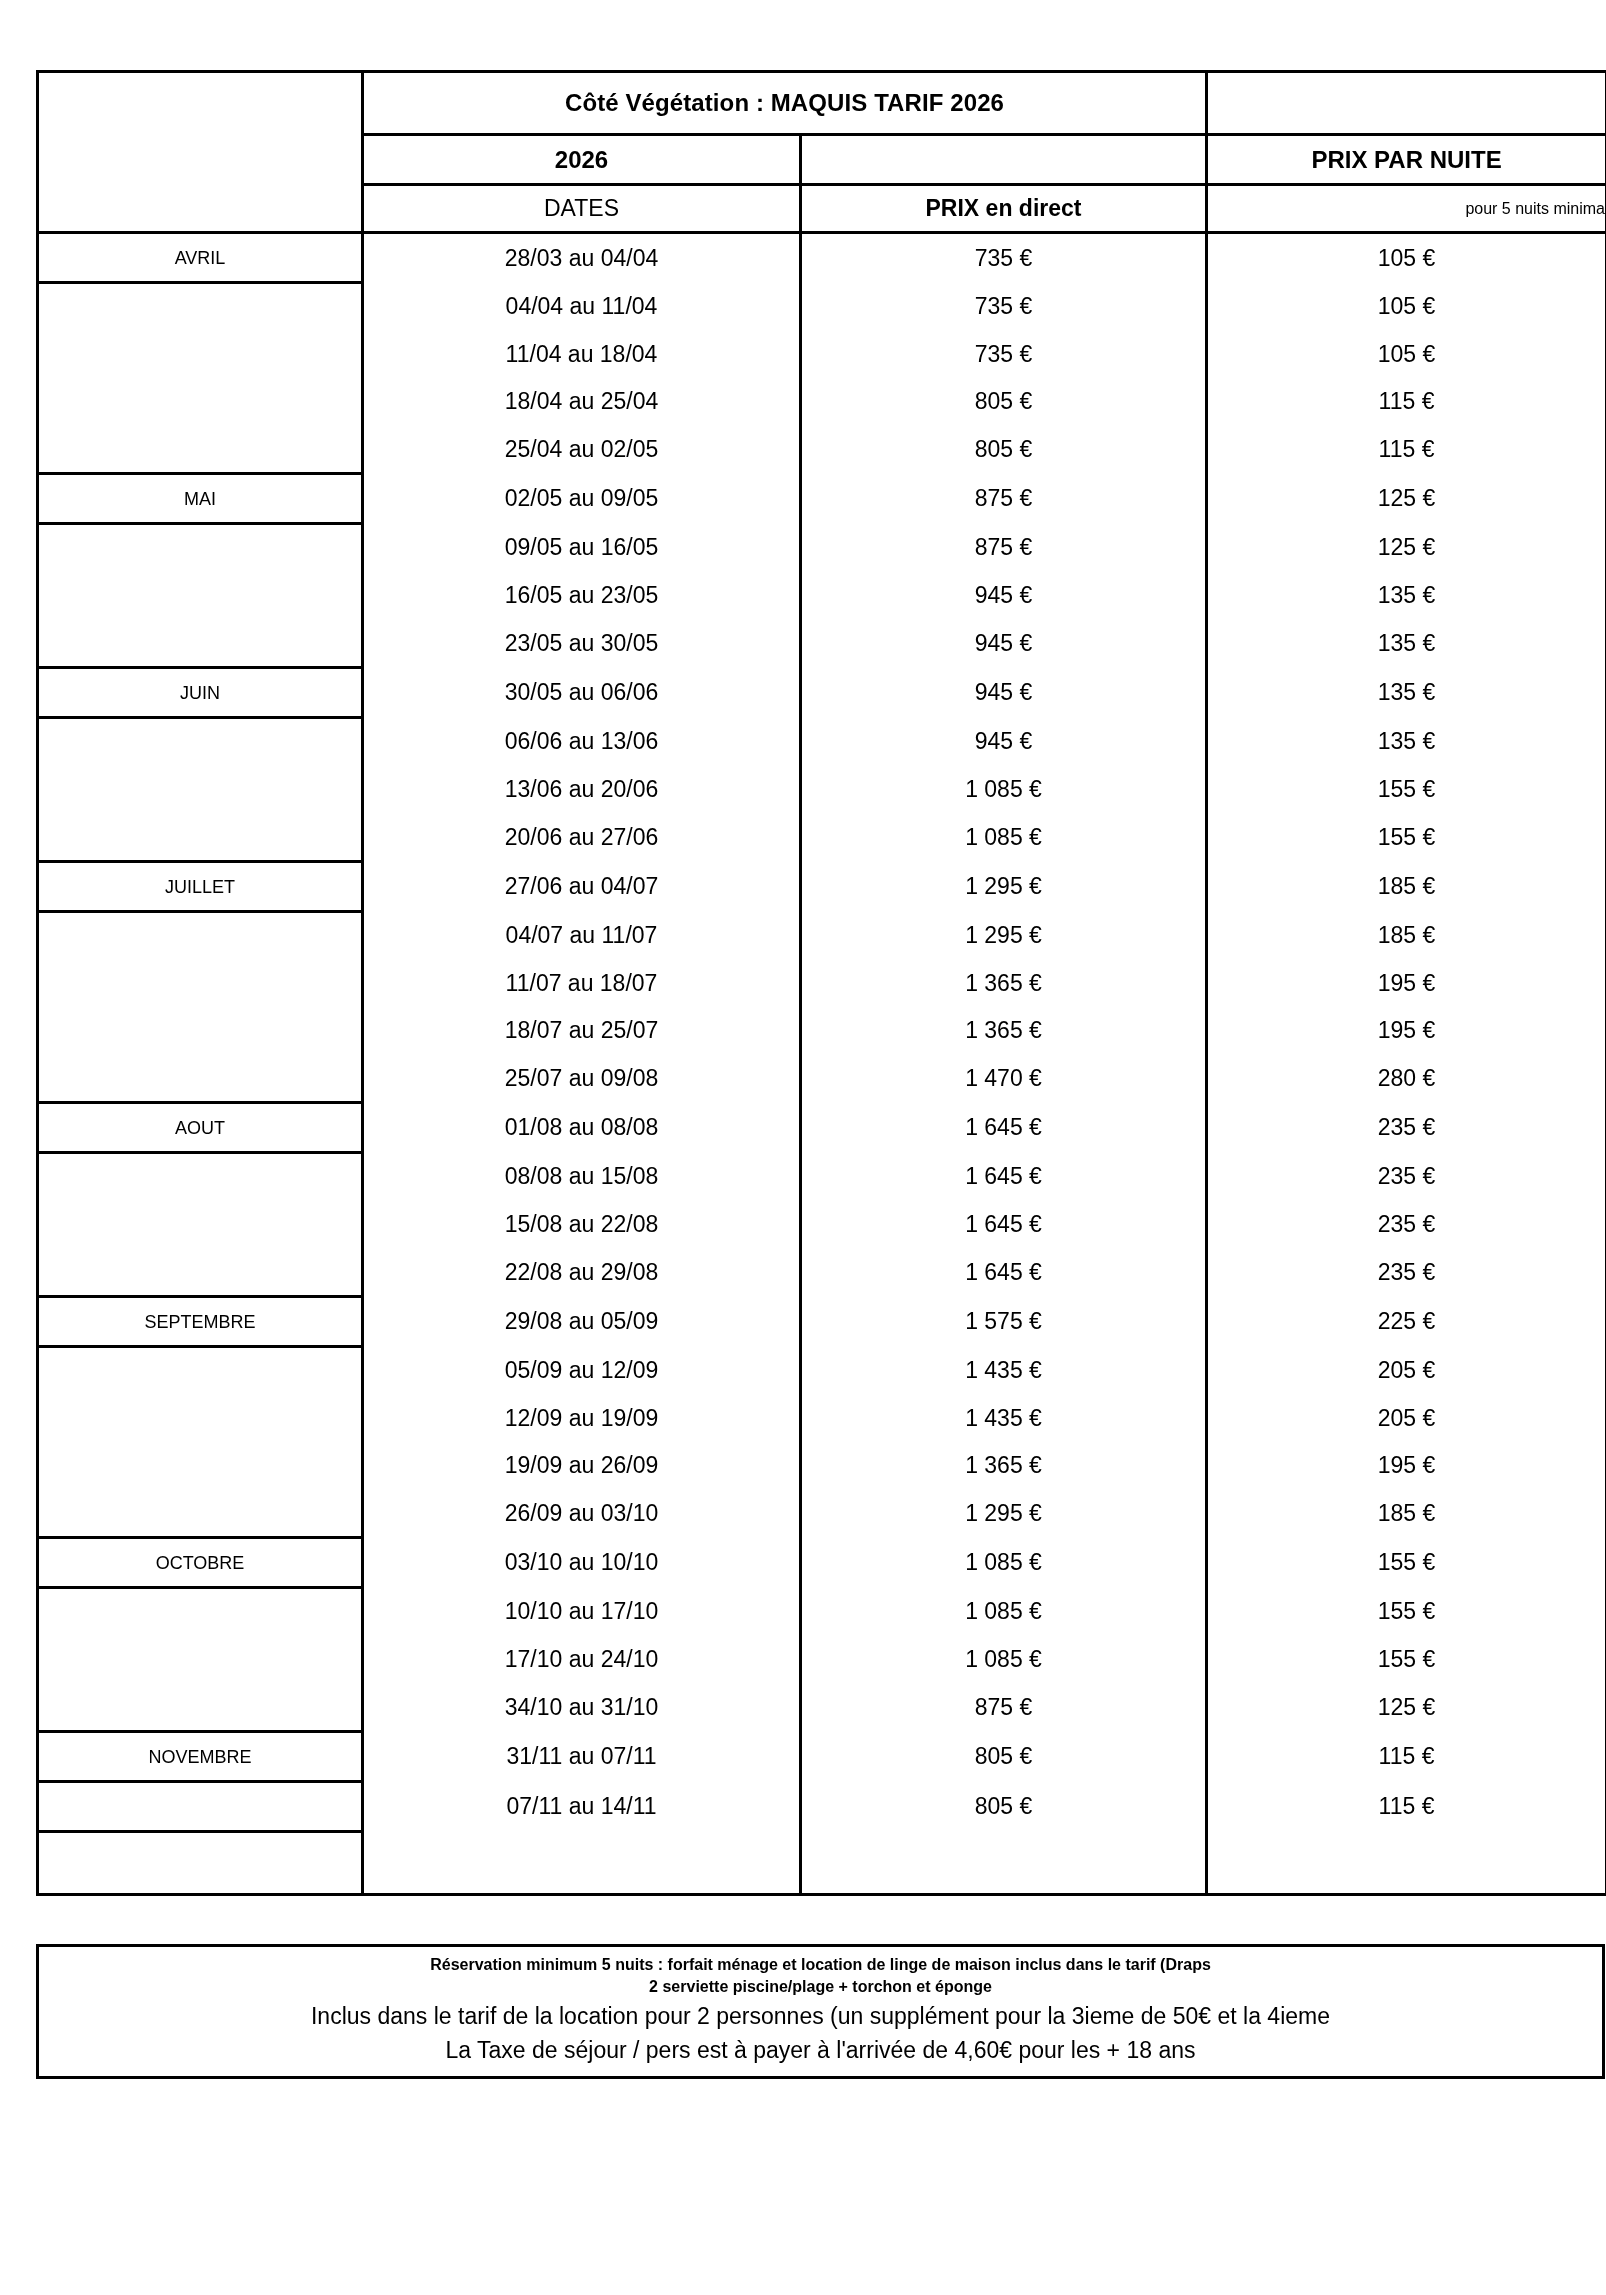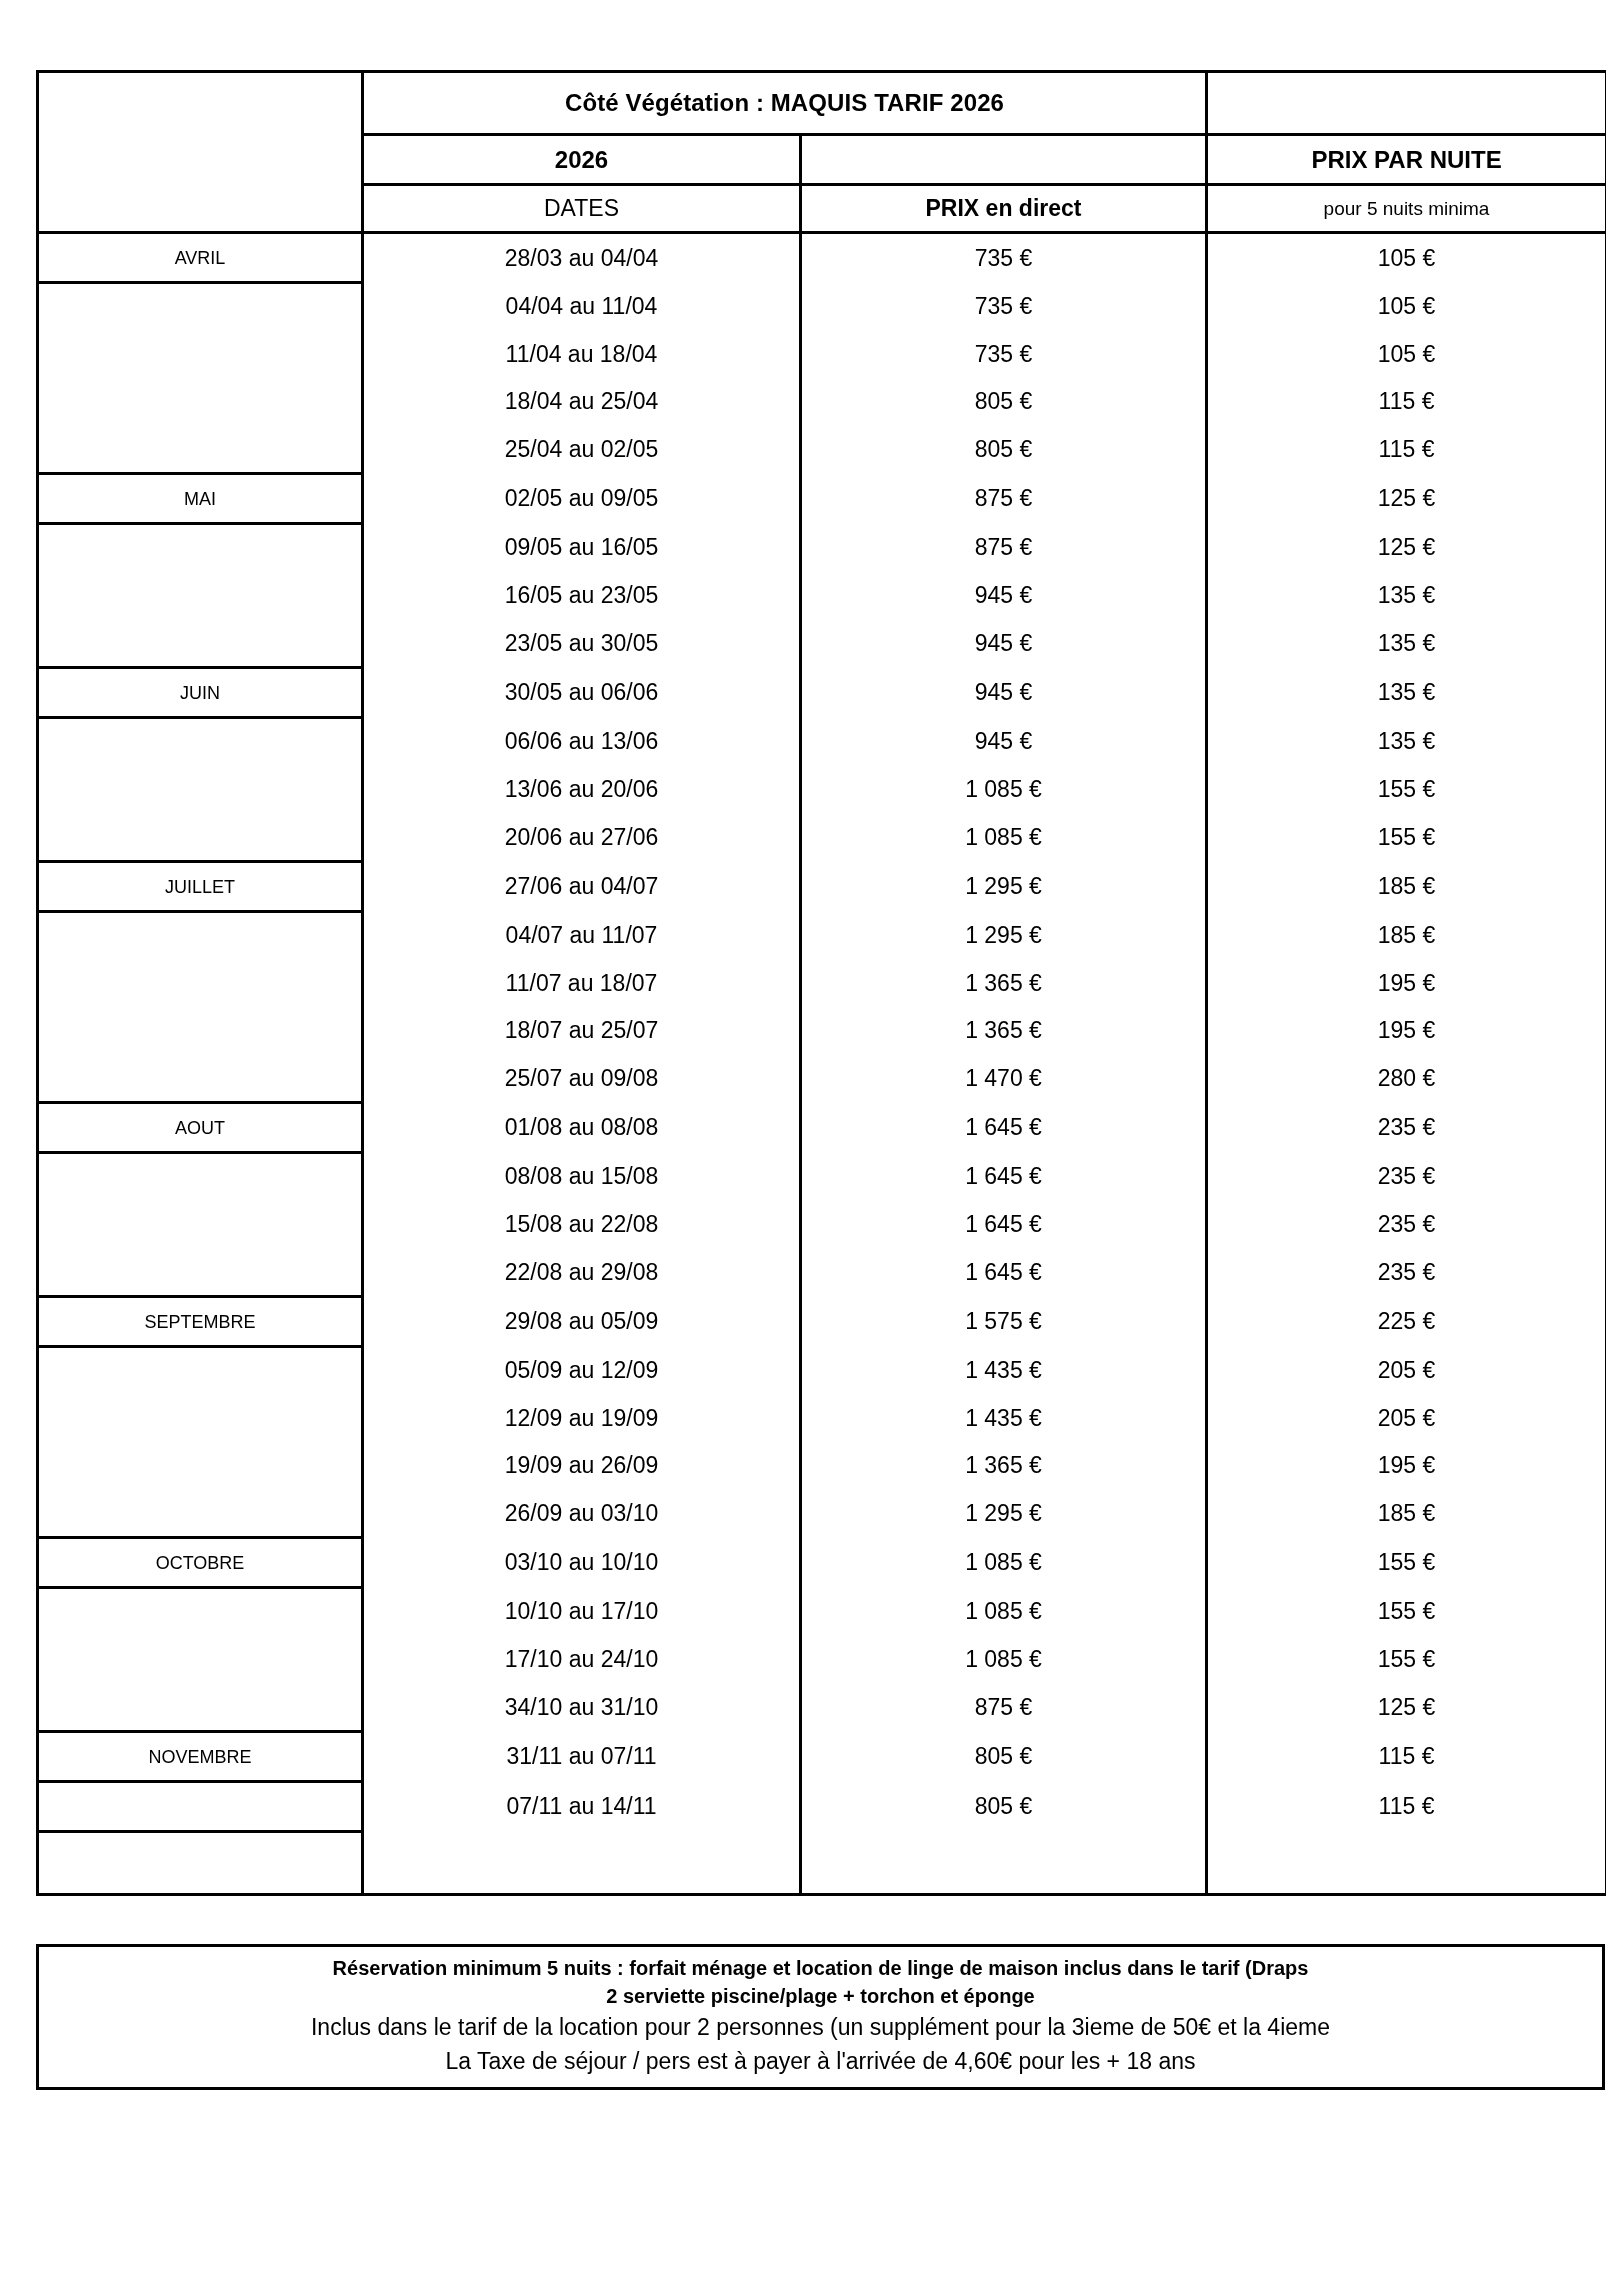--- a/index.html
+++ b/index.html
@@ -95,22 +95,22 @@
   .hdr-direct {
     border: 3.2px solid #000;
     height: 45px;
     text-align: center;
     font-size: 23px;
     font-weight: bold;
   }
   .hdr-minima {
     border: 3.2px solid #000;
     height: 45px;
-    text-align: center;
-    font-size: 19px;
+    text-align: right;
+    font-size: 16px;
     font-weight: normal;
   }
 
   
   .data-row td { height: 47px; }
 
   .month-label {
     border: 3.2px solid #000;
     text-align: center;
     font-size: 18px;
@@ -159,21 +159,21 @@
     top: 1944px;
     width: 1569px;
     box-sizing: border-box;
     border: 3.9px solid #000;
     border-top: 3.9px solid #000;
     background: #ffffff;
     padding: 6.5px 10.4px 9px 10.4px;
     text-align: center;
   }
   .foot-bold {
-    font-size: 20px;
+    font-size: 16px;
     font-weight: bold;
     line-height: 1.42;
     margin: 0;
   }
   .foot-norm {
     font-size: 23px;
     font-weight: normal;
     line-height: 1.48;
     margin: 0;
   }

